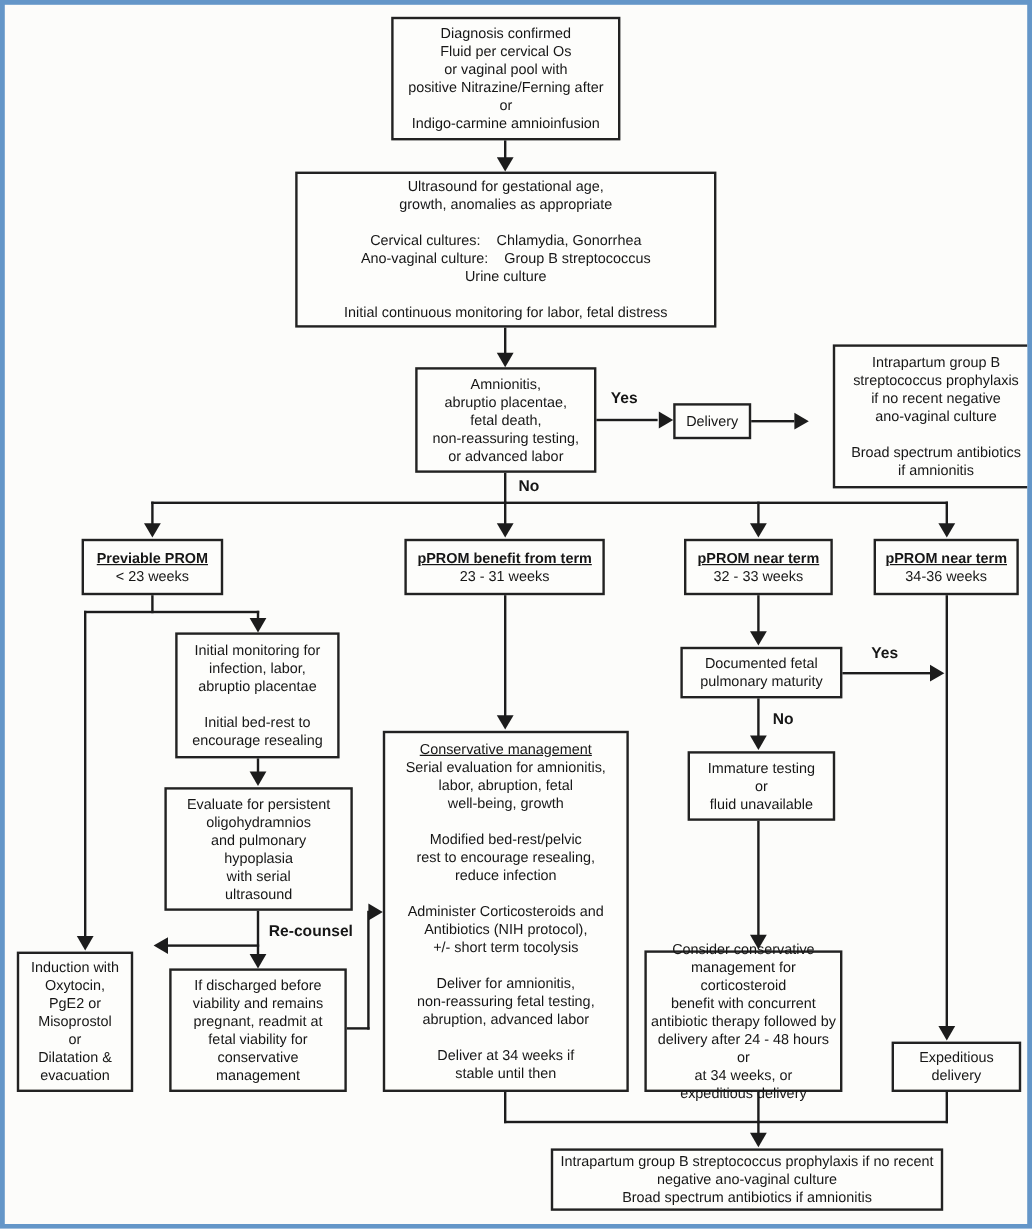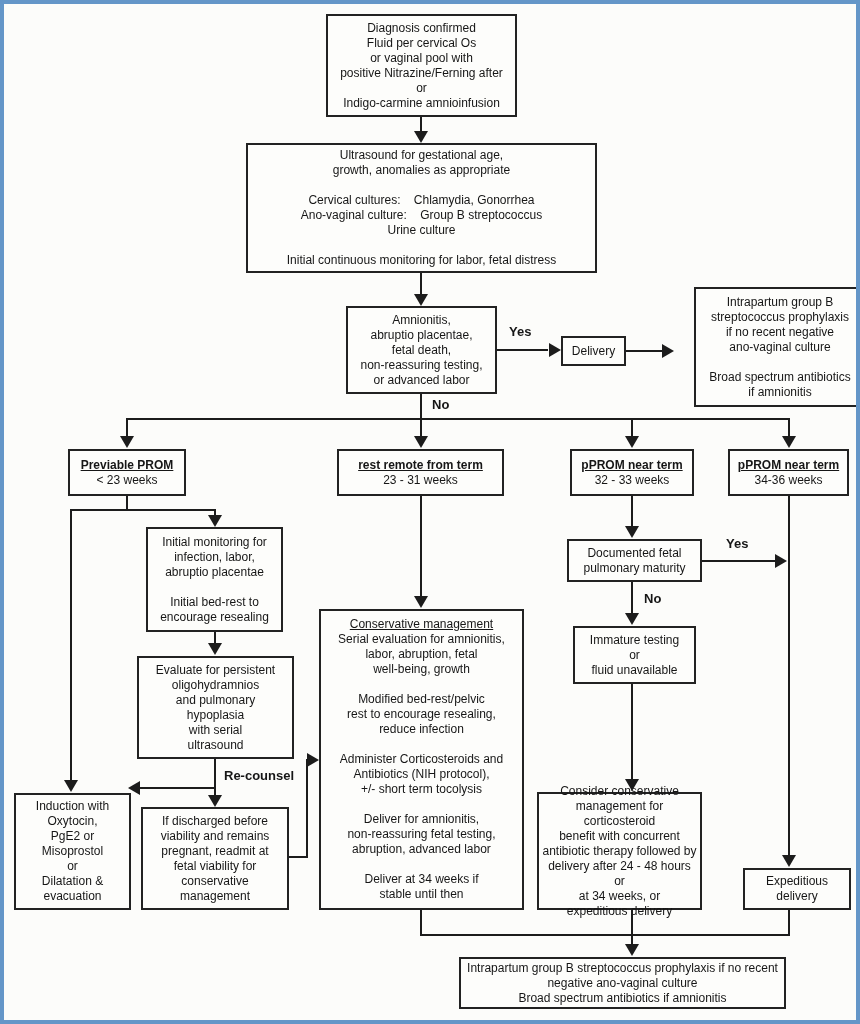--- a/index.html
+++ b/index.html
@@ -81,21 +81,21 @@
 Broad spectrum antibiotics
 if amnionitis</span>
   </div>
 
   <div class="box" style="left:64px; top:445px; width:118px; height:47px;">
     <span class="title">Previable PROM</span>
     <span class="txt">&lt; 23 weeks</span>
   </div>
 
   <div class="box" style="left:333px; top:445px; width:167px; height:47px;">
-    <span class="title">rest remote from term</span>
+    <span class="title">pPROM benefit from term</span>
     <span class="txt">23 - 31 weeks</span>
   </div>
 
   <div class="box" style="left:566px; top:445px; width:124px; height:47px;">
     <span class="title">pPROM near term</span>
     <span class="txt">32 - 33 weeks</span>
   </div>
 
   <div class="box" style="left:724px; top:445px; width:121px; height:47px;">
     <span class="title">pPROM near term</span>
@@ -113,21 +113,21 @@
 
   <div class="box" style="left:142px; top:523px; width:137px; height:105px;">
     <span class="txt">Initial monitoring for
 infection, labor,
 abruptio placentae
 
 Initial bed-rest to
 encourage resealing</span>
   </div>
 
-  <div class="box" style="left:10px; top:789px; width:117px; height:117px;">
+  <div class="box" style="left:10px; top:789px; width:97px; height:117px;">
     <span class="txt">Induction with
 Oxytocin,
 PgE2 or
 Misoprostol
 or
 Dilatation &amp;
 evacuation</span>
   </div>
 
   <div class="box" style="left:137px; top:803px; width:148px; height:103px;">

